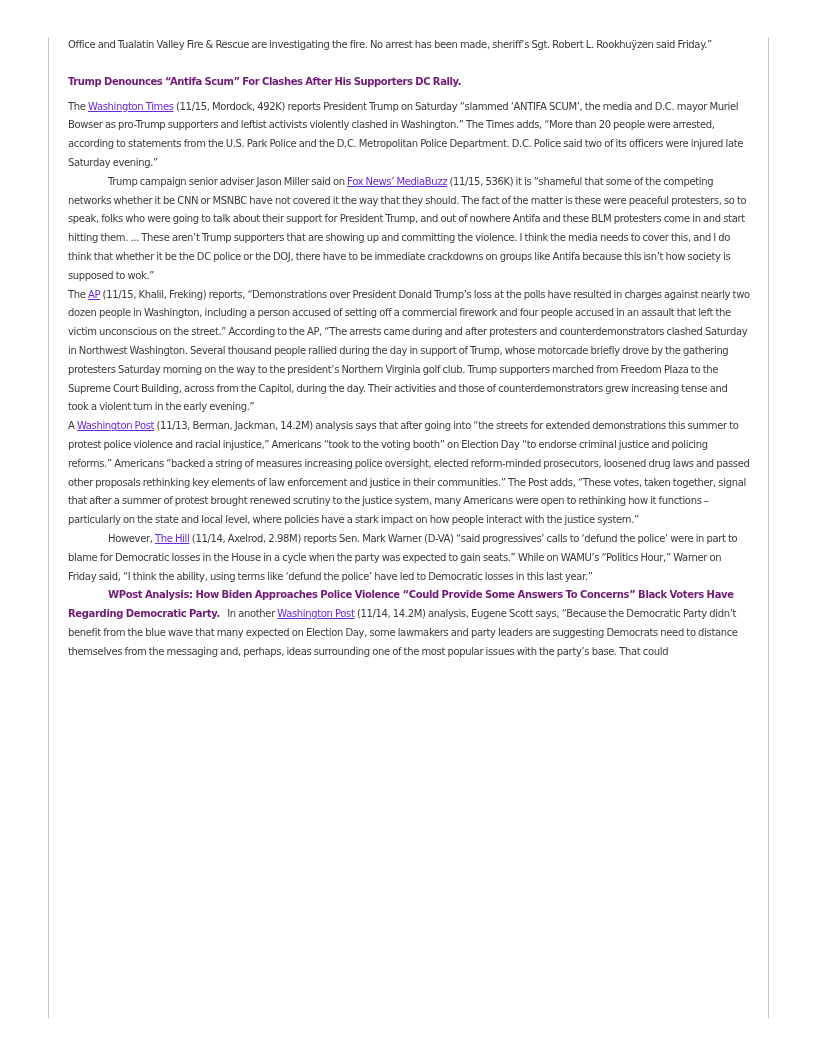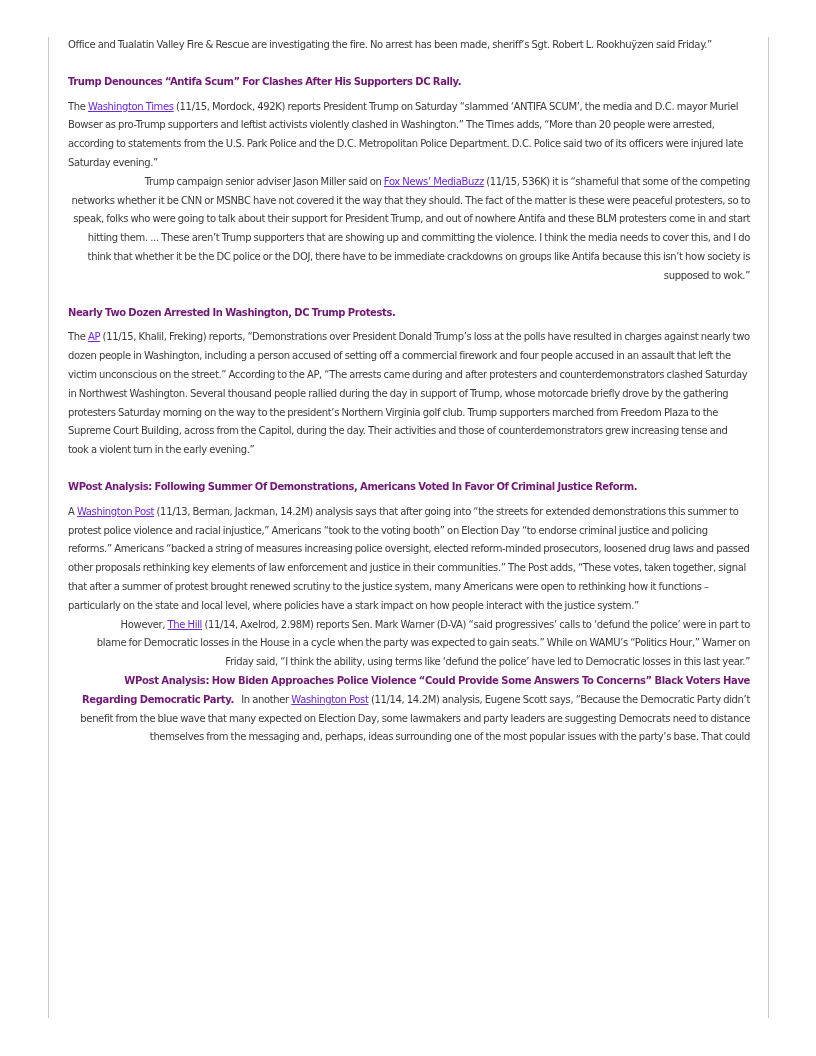--- a/index.html
+++ b/index.html
@@ -23,21 +23,21 @@
       word-spacing: -0.4px;
     }
     p { margin: 0; }
     .headline {
       font-weight: bold;
       color: #701a75;
       margin-top: 18px;
       margin-bottom: 6px;
       letter-spacing: -0.4px;
     }
-    .indent { text-indent: 40px; text-align: right; }
+    .indent { text-indent: 40px; }
     a { color: #6d28d9; text-decoration: underline; }
     .inline-head {
       font-weight: bold;
       color: #701a75;
     }
   </style>
 </head>
 <body>
 
 <div class="page-frame"></div>
@@ -46,24 +46,22 @@
 
   <p>Office and Tualatin Valley Fire &amp; Rescue are investigating the fire. No arrest has been made, sheriff’s Sgt. Robert L. Rookhuÿzen said Friday.”</p>
 
   <div>
     <p class="headline">Trump Denounces “Antifa Scum” For Clashes After His Supporters DC Rally.</p>
     <p><span>The </span><a href="#">Washington Times</a><span> (11/15, Mordock, 492K) reports President Trump on Saturday “slammed ‘ANTIFA SCUM’, the media and D.C. mayor Muriel Bowser as pro-Trump supporters and leftist activists violently clashed in Washington.” The Times adds, “More than 20 people were arrested, according to statements from the U.S. Park Police and the D.C. Metropolitan Police Department. D.C. Police said two of its officers were injured late Saturday evening.”</span></p>
     <p class="indent"><span>Trump campaign senior adviser Jason Miller said on </span><a href="#">Fox News’ MediaBuzz</a><span> (11/15, 536K) it is “shameful that some of the competing networks whether it be CNN or MSNBC have not covered it the way that they should. The fact of the matter is these were peaceful protesters, so to speak, folks who were going to talk about their support for President Trump, and out of nowhere Antifa and these BLM protesters come in and start hitting them. ... These aren’t Trump supporters that are showing up and committing the violence. I think the media needs to cover this, and I do think that whether it be the DC police or the DOJ, there have to be immediate crackdowns on groups like Antifa because this isn’t how society is supposed to wok.”</span></p>
   </div>
 
   <div>
-    <p class="headline">Nearly Two Dozen Arrested In Washington, DC Trump Protests.</p>
     <p><span>The </span><a href="#">AP</a><span> (11/15, Khalil, Freking) reports, “Demonstrations over President Donald Trump’s loss at the polls have resulted in charges against nearly two dozen people in Washington, including a person accused of setting off a commercial firework and four people accused in an assault that left the victim unconscious on the street.” According to the AP, “The arrests came during and after protesters and counterdemonstrators clashed Saturday in Northwest Washington. Several thousand people rallied during the day in support of Trump, whose motorcade briefly drove by the gathering protesters Saturday morning on the way to the president’s Northern Virginia golf club. Trump supporters marched from Freedom Plaza to the Supreme Court Building, across from the Capitol, during the day. Their activities and those of counterdemonstrators grew increasing tense and took a violent turn in the early evening.”</span></p>
   </div>
 
   <div>
-    <p class="headline">WPost Analysis: Following Summer Of Demonstrations, Americans Voted In Favor Of Criminal Justice Reform.</p>
     <p><span>A </span><a href="#">Washington Post</a><span> (11/13, Berman, Jackman, 14.2M) analysis says that after going into “the streets for extended demonstrations this summer to protest police violence and racial injustice,” Americans “took to the voting booth” on Election Day “to endorse criminal justice and policing reforms.” Americans “backed a string of measures increasing police oversight, elected reform-minded prosecutors, loosened drug laws and passed other proposals rethinking key elements of law enforcement and justice in their communities.” The Post adds, “These votes, taken together, signal that after a summer of protest brought renewed scrutiny to the justice system, many Americans were open to rethinking how it functions – particularly on the state and local level, where policies have a stark impact on how people interact with the justice system.”</span></p>
     <p class="indent"><span>However, </span><a href="#">The Hill</a><span> (11/14, Axelrod, 2.98M) reports Sen. Mark Warner (D-VA) “said progressives’ calls to ‘defund the police’ were in part to blame for Democratic losses in the House in a cycle when the party was expected to gain seats.” While on WAMU’s “Politics Hour,” Warner on Friday said, “I think the ability, using terms like ‘defund the police’ have led to Democratic losses in this last year.”</span></p>
     <p class="indent"><span class="inline-head">WPost Analysis: How Biden Approaches Police Violence “Could Provide Some Answers To Concerns” Black Voters Have Regarding Democratic Party.</span><span style="white-space:pre-wrap">   In another </span><a href="#">Washington Post</a><span> (11/14, 14.2M) analysis, Eugene Scott says, “Because the Democratic Party didn’t benefit from the blue wave that many expected on Election Day, some lawmakers and party leaders are suggesting Democrats need to distance themselves from the messaging and, perhaps, ideas surrounding one of the most popular issues with the party’s base. That could</span></p>
   </div>
 
 </div>
 
 </body></html>

